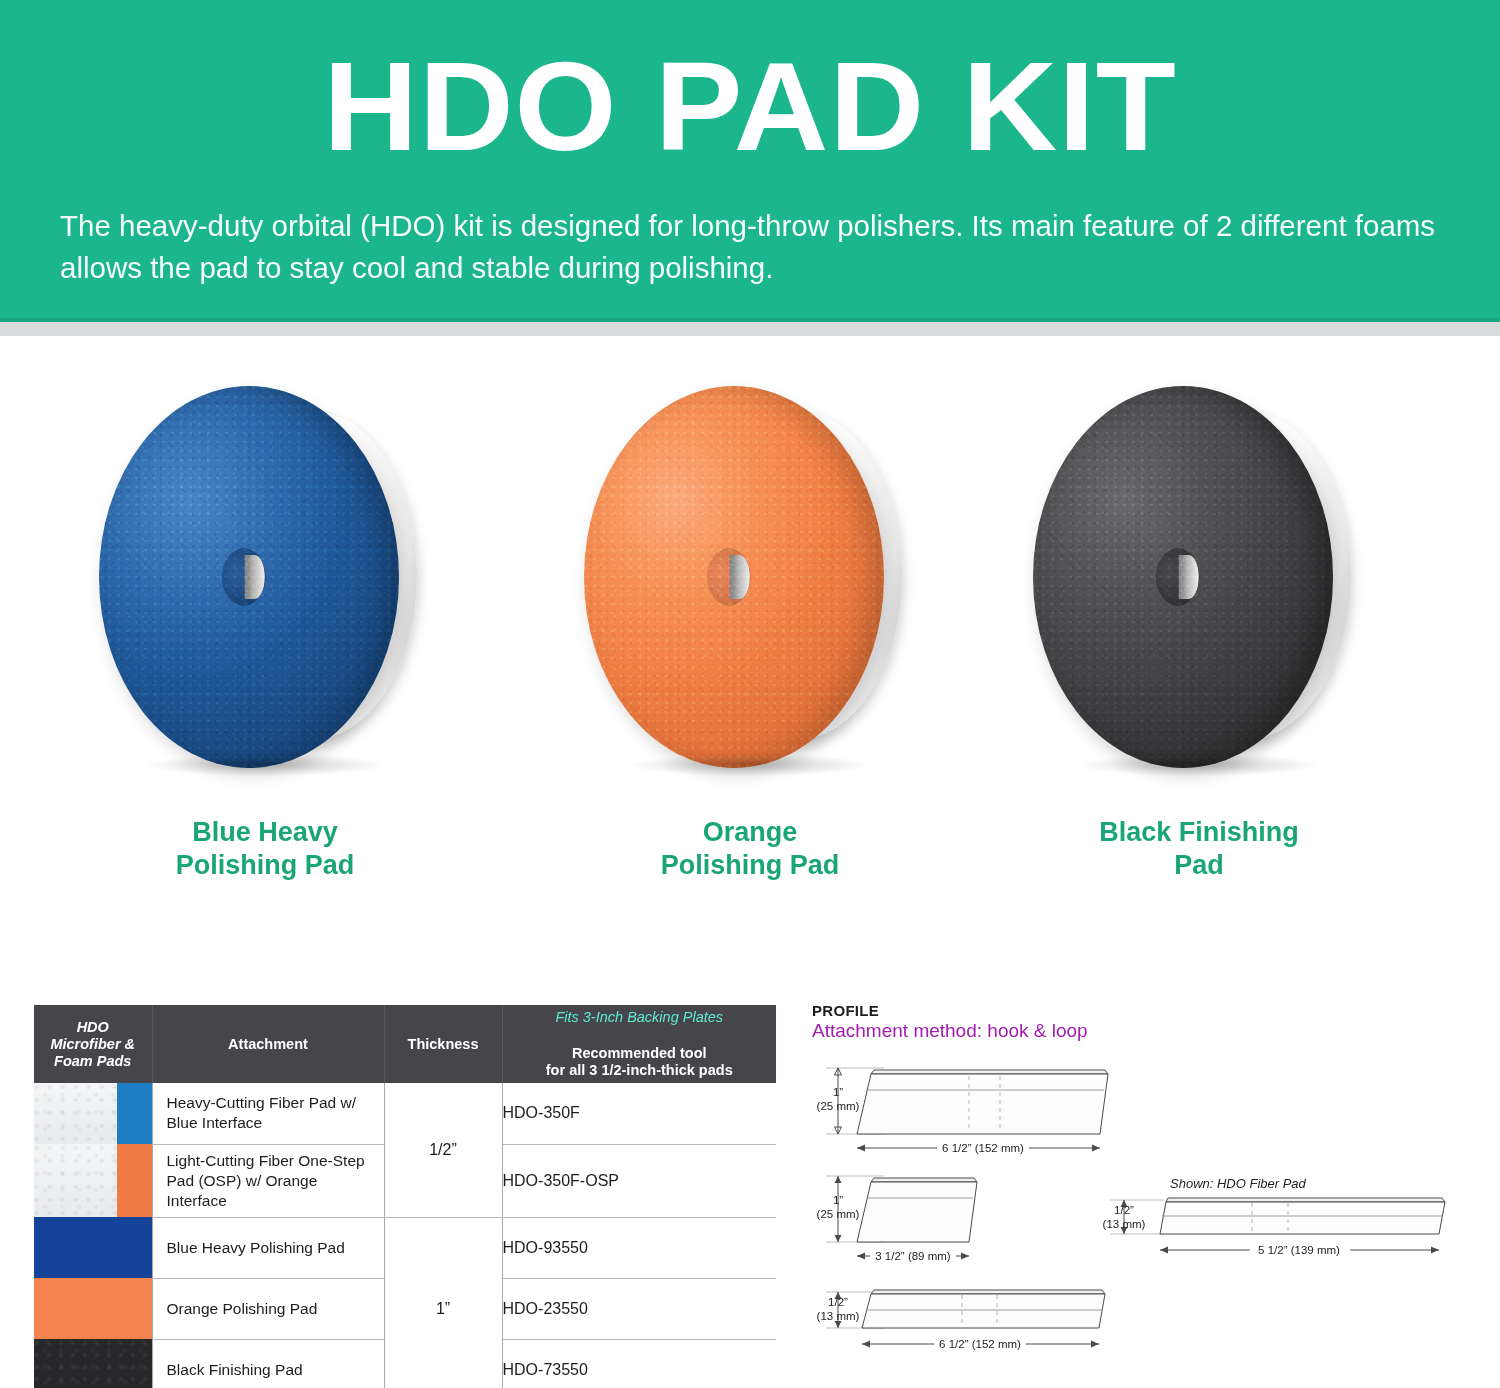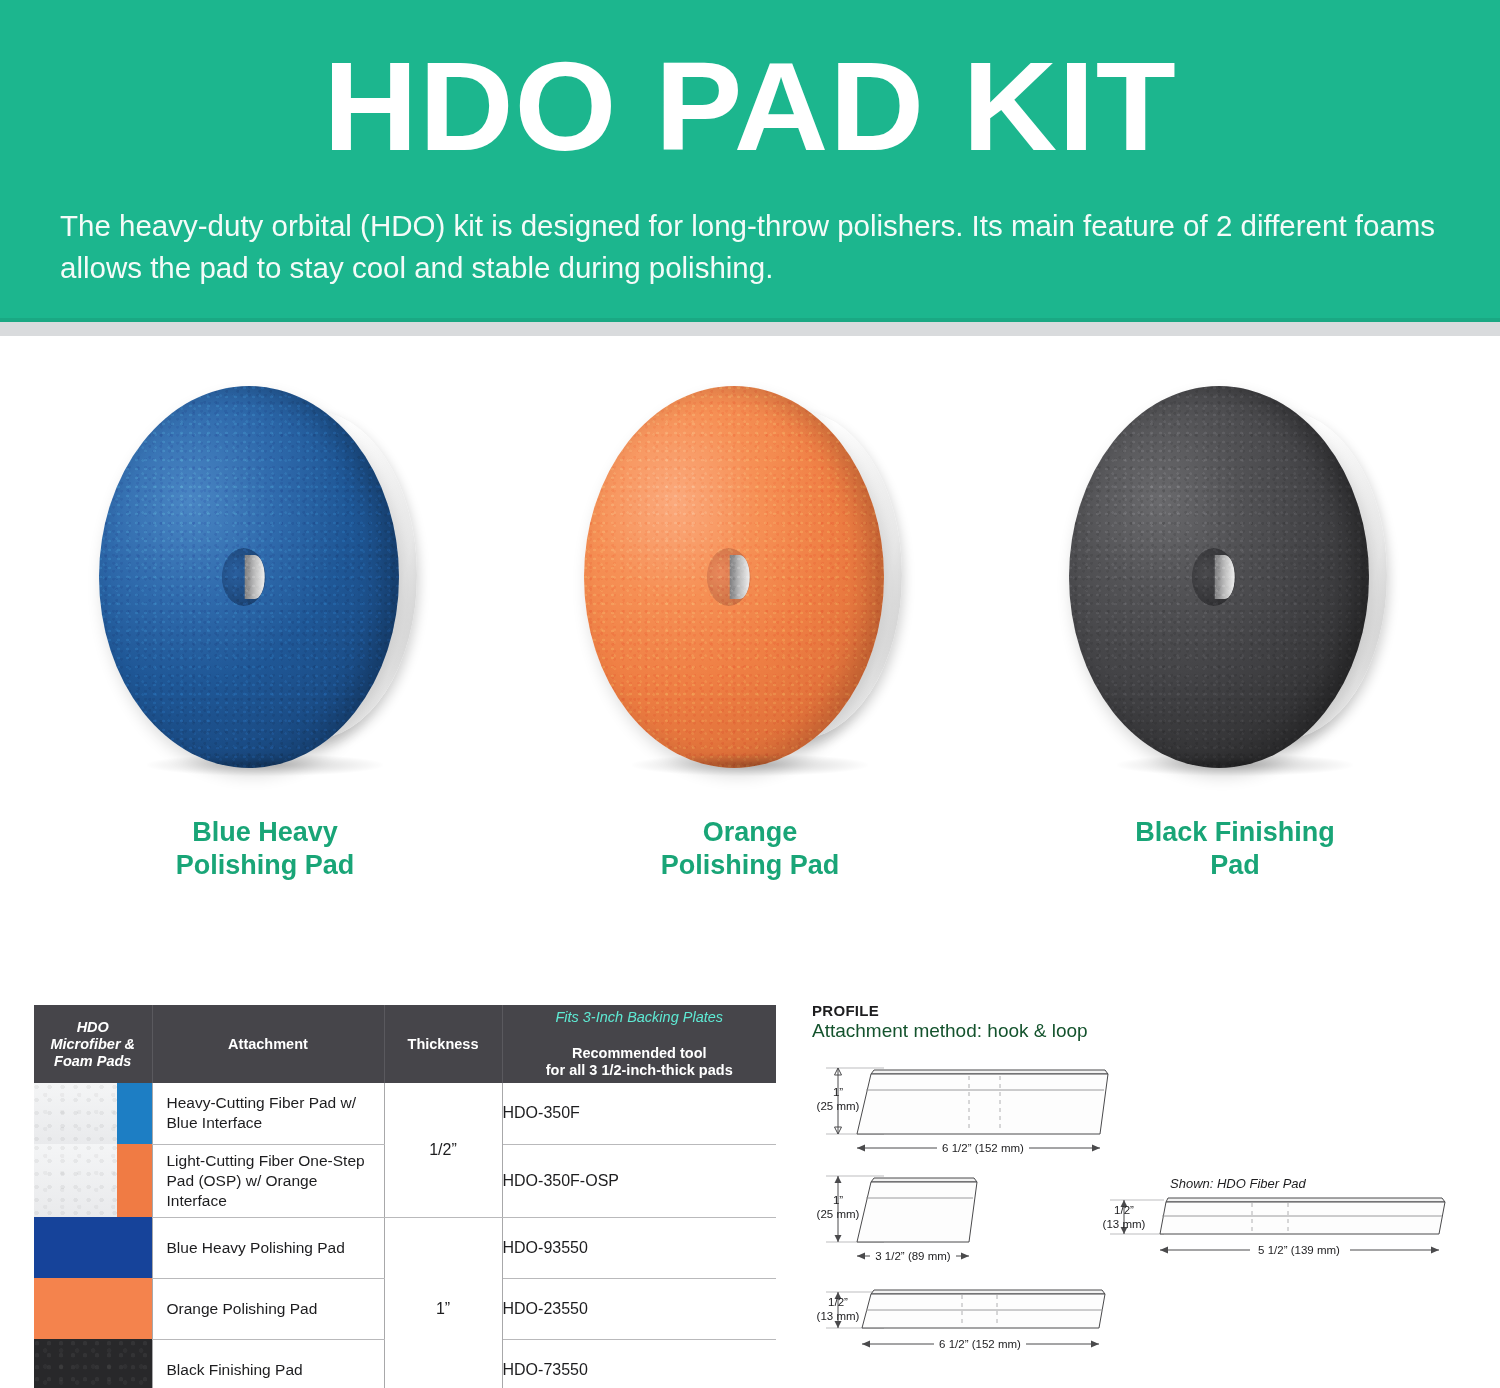--- a/index.html
+++ b/index.html
@@ -40,21 +40,21 @@
     background: #d9dbdd;
   }
 
   
   .pads { position: absolute; left: 0; top: 360px; width: 1500px; height: 570px; padding-left: 40px; }
   .pad-cell {
     position: absolute; top: 0; width: 486px; height: 570px;
   }
   .pad-cell.c0 { left: 22px; }
   .pad-cell.c1 { left: 507px; }
-  .pad-cell.c2 { left: 992px; }
+  .pad-cell.c2 { left: 956px; }
 
   .pad-art {
     position: absolute; left: 50%; top: 12px;
     width: 340px; height: 410px;
     transform: translateX(-50%);
   }
   
   .backing {
     position: absolute; left: 108px; top: 38px;
     width: 214px; height: 330px;
@@ -185,21 +185,21 @@
   tbody td.desc, tbody td.tool { border-bottom: 1px solid #b9b9bb; }
   tbody tr:last-child td.desc, tbody tr:last-child td.tool { border-bottom: 1px solid #9a9a9c; }
   tbody td.desc { border-left: 1px solid #a8a8aa; border-right: 1px solid #a8a8aa; }
   tbody td.thick { border-right: 1px solid #a8a8aa; }
   td.thick.half { border-bottom: 1px solid #b9b9bb; }
   td.thick.one  { border-bottom: 1px solid #9a9a9c; }
 
   
   .profile { position: absolute; left: 812px; top: 1002px; width: 680px; }
   .profile-title { font-size: 15px; font-weight: 700; color: #1d1d1f; letter-spacing:.3px; }
-  .profile-sub { font-size: 19px; font-weight: 400; color: #14532d; margin-top: 1px; }
+  .profile-sub { font-size: 19px; font-weight: 400; color: #a21caf; margin-top: 1px; }
   .diagrams { position: relative; margin-top: 18px; height: 300px; }
   .dg { position: absolute; }
   .dg.d1 { left: 0;   top: 0; }
   .dg.d2 { left: 0;   top: 108px; }
   .dg.d3 { left: 290px; top: 112px; }
   .dg.d4 { left: 0;   top: 218px; }
   .dim-txt { font-size: 11.5px; fill: #1d1d1f; font-family: "Liberation Sans", sans-serif; }
   .dim-txt.ital { font-style: italic; font-size: 13px; }
   .ln  { stroke:#4a4a4c; stroke-width:1; fill:none; }
   .ln-thin { stroke:#9a9a9c; stroke-width:1; fill:none; }

